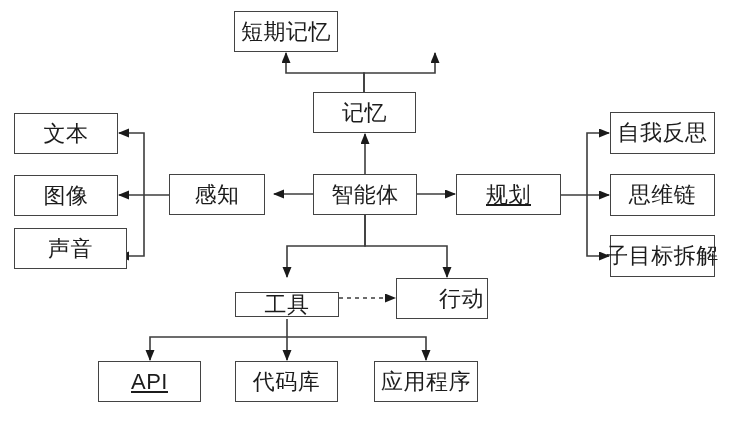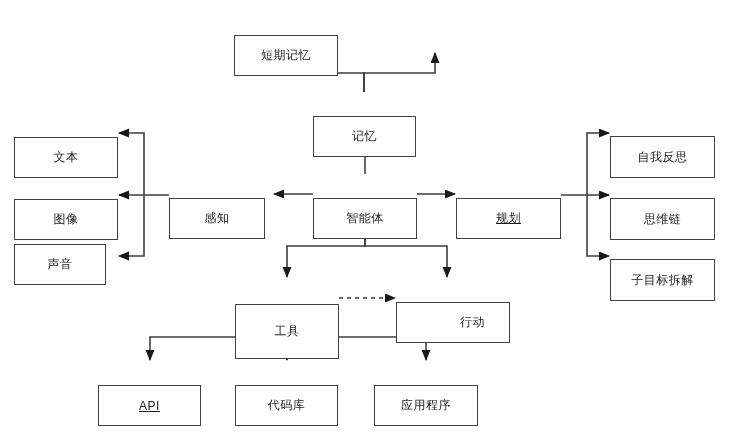--- a/index.html
+++ b/index.html
@@ -30,24 +30,23 @@
   }
   .node {
     position: absolute;
     box-sizing: border-box;
     border: 1.6px solid var(--border, #434343);
     background: var(--boxfill, #ffffff);
     display: flex;
     align-items: center;
     justify-content: center;
     color: var(--text, #1c1c1c);
-    font-size: 12px;
+    font-size: 22px;
     letter-spacing: 0.5px;
     white-space: nowrap;
-    margin-top: 24px;
   }
 </style>
 </head>
 <body>
 
 <div id="canvas" style="width: 750px; height: 433px;">
   <svg id="edge-layer" xmlns="http://www.w3.org/2000/svg" viewBox="0 0 750 433">
     <defs>
       <marker id="arrowhead" markerUnits="userSpaceOnUse" markerWidth="12" markerHeight="10" refX="10" refY="4.5" orient="auto">
         <path d="M0,0 L11,4.5 L0,9 Z" style="fill: var(--arrow, #1a1a1a);"></path>
@@ -76,45 +75,45 @@
     </div>
     <div class="node" style="left: 313px; top: 92px; width: 103px; height: 41px;">
       <span>记忆</span>
     </div>
     <div class="node" style="left: 14px; top: 113px; width: 104px; height: 41px;">
       <span>文本</span>
     </div>
     <div class="node" style="left: 14px; top: 175px; width: 104px; height: 41px;">
       <span>图像</span>
     </div>
-    <div class="node" style="left: 14px; top: 220px; width: 92px; height: 41px;">
+    <div class="node" style="left: 14px; top: 228px; width: 113px; height: 41px;">
       <span>声音</span>
     </div>
     <div class="node" style="left: 169px; top: 174px; width: 96px; height: 41px;">
       <span>感知</span>
     </div>
     <div class="node" style="left: 313px; top: 174px; width: 104px; height: 41px;">
       <span>智能体</span>
     </div>
     <div class="node" style="left: 456px; top: 174px; width: 105px; height: 41px; text-decoration: underline;">
       <span>规划</span>
     </div>
     <div class="node" style="left: 610px; top: 112px; width: 105px; height: 42px;">
       <span>自我反思</span>
     </div>
     <div class="node" style="left: 610px; top: 174px; width: 105px; height: 42px;">
       <span>思维链</span>
     </div>
     <div class="node" style="left: 610px; top: 235px; width: 105px; height: 42px;">
       <span>子目标拆解</span>
     </div>
-    <div class="node" style="left: 235px; top: 280px; width: 104px; height: 55px;">
+    <div class="node" style="left: 235px; top: 292px; width: 104px; height: 25px;">
       <span>工具</span>
     </div>
-    <div class="node" style="left: 396px; top: 278px; width: 114px; height: 41px; padding-left: 39px;">
+    <div class="node" style="left: 396px; top: 278px; width: 92px; height: 41px; padding-left: 39px;">
       <span>行动</span>
     </div>
     <div class="node" style="left: 98px; top: 361px; width: 103px; height: 41px; text-decoration: underline;">
       <span>API</span>
     </div>
     <div class="node" style="left: 235px; top: 361px; width: 103px; height: 41px; text-align: right;">
       <span>代码库</span>
     </div>
     <div class="node" style="left: 374px; top: 361px; width: 104px; height: 41px;">
       <span>应用程序</span>

